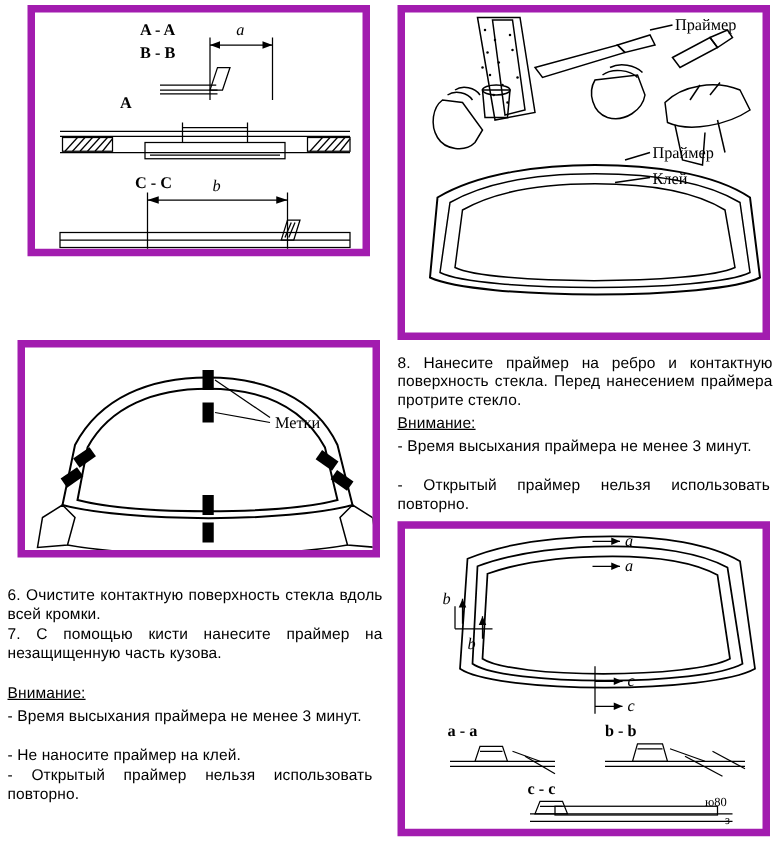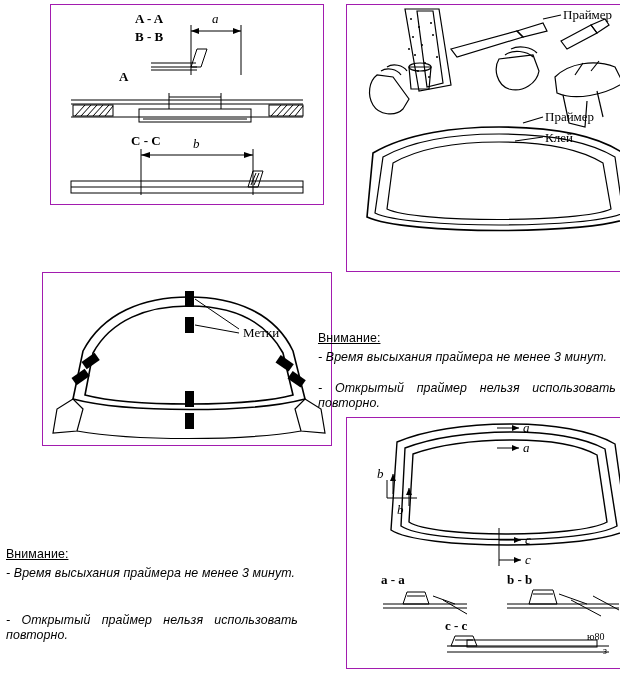--- a/index.html
+++ b/index.html
@@ -14,37 +14,36 @@
   .page {
     position: relative;
     width: 620px; height: 673px;
     background: #fff;
   }
   .col-left { position: absolute; left: 0; top: 0; width: 310px; height: 673px; }
   .col-right { position: absolute; left: 314px; top: 0; width: 306px; height: 673px; }
 
   .figbox {
     position: absolute;
-    border: 1px solid #a21caf;
+    border: 6px solid #a21caf;
     background: #fff;
     overflow: hidden;
-    margin-left: 28px;
   }
   .figbox svg { display: block; }
 
   .txt {
     position: absolute;
     font-size: 12.4px;
     line-height: 15.2px;
     letter-spacing: 0.1px;
     text-align: justify;
     color: #000;
   }
   .txt p { margin: 0; }
-  .ital { font-style: italic; }
+  .ital { }
   .underline-head {
     text-decoration: underline;
   }
 </style>
 </head>
 <body>
 
 <div class="page">
 
   <div class="col-left">
@@ -151,26 +150,37 @@
         </g>
 
         <g stroke="#000" fill="none" stroke-width="1">
           <line x1="152" y1="26" x2="196" y2="56"></line>
           <line x1="152" y1="52" x2="196" y2="60"></line>
         </g>
         <text x="200" y="64" font-family="Liberation Serif, serif" font-size="13" fill="#000">Метки</text>
       </svg>
     </div>
 
+    <div class="txt" style="left:6px; top:469px; width:300px;">
+      <p><span>6.</span>
+         <span>Очистите контактную поверхность стекла вдоль всей кромки.</span></p>
+    </div>
+    <div class="txt" style="left:6px; top:500px; width:300px;">
+      <p><span>7.</span>
+         <span>С помощью кисти нанесите праймер на незащищенную часть кузова.</span></p>
+    </div>
 
     <div class="txt underline-head" style="left:6px; top:547px; width:200px;">
       <span>Внимание:</span>
     </div>
     <div class="txt ital" style="left:6px; top:566px; width:292px;">
       <span>- Время высыхания праймера не менее 3 минут.</span>
+    </div>
+    <div class="txt ital" style="left:6px; top:597px; width:292px;">
+      <span>- Не наносите праймер на клей.</span>
     </div>
     <div class="txt ital" style="left:6px; top:613px; width:292px;">
       <span>- Открытый праймер нельзя использовать повторно.</span>
     </div>
   </div>
 
   <div class="col-right">
 
     <div class="figbox" style="left:4px; top:4px; width:298px; height:268px;text-decoration:underline;">
       <svg width="296" height="266" viewBox="0 0 296 266" xmlns="http://www.w3.org/2000/svg">
@@ -226,20 +236,24 @@
           <path d="M46,158 C74,142 114,137 152,137 C192,137 230,142 256,158 L264,204 C234,218 68,218 40,204 Z"></path>
         </g>
         <g font-family="Liberation Serif, serif" font-size="13" fill="#000">
           <text x="216" y="14">Праймер</text>
           <text x="198" y="116">Праймер</text>
           <text x="198" y="137">Клей</text>
         </g>
       </svg>
     </div>
 
+    <div class="txt" style="left:4px; top:283px; width:300px;">
+      <p><span>8.</span>
+         <span>Нанесите праймер на ребро и контактную поверхность стекла. Перед нанесением праймера протрите стекло.</span></p>
+    </div>
 
     <div class="txt underline-head" style="left:4px; top:331px; width:200px;">
       <span>Внимание:</span>
     </div>
     <div class="txt ital" style="left:4px; top:350px; width:298px;">
       <span>- Время высыхания праймера не менее 3 минут.</span>
     </div>
     <div class="txt ital" style="left:4px; top:381px; width:298px;">
       <span>- Открытый праймер нельзя использовать повторно.</span>
     </div>

